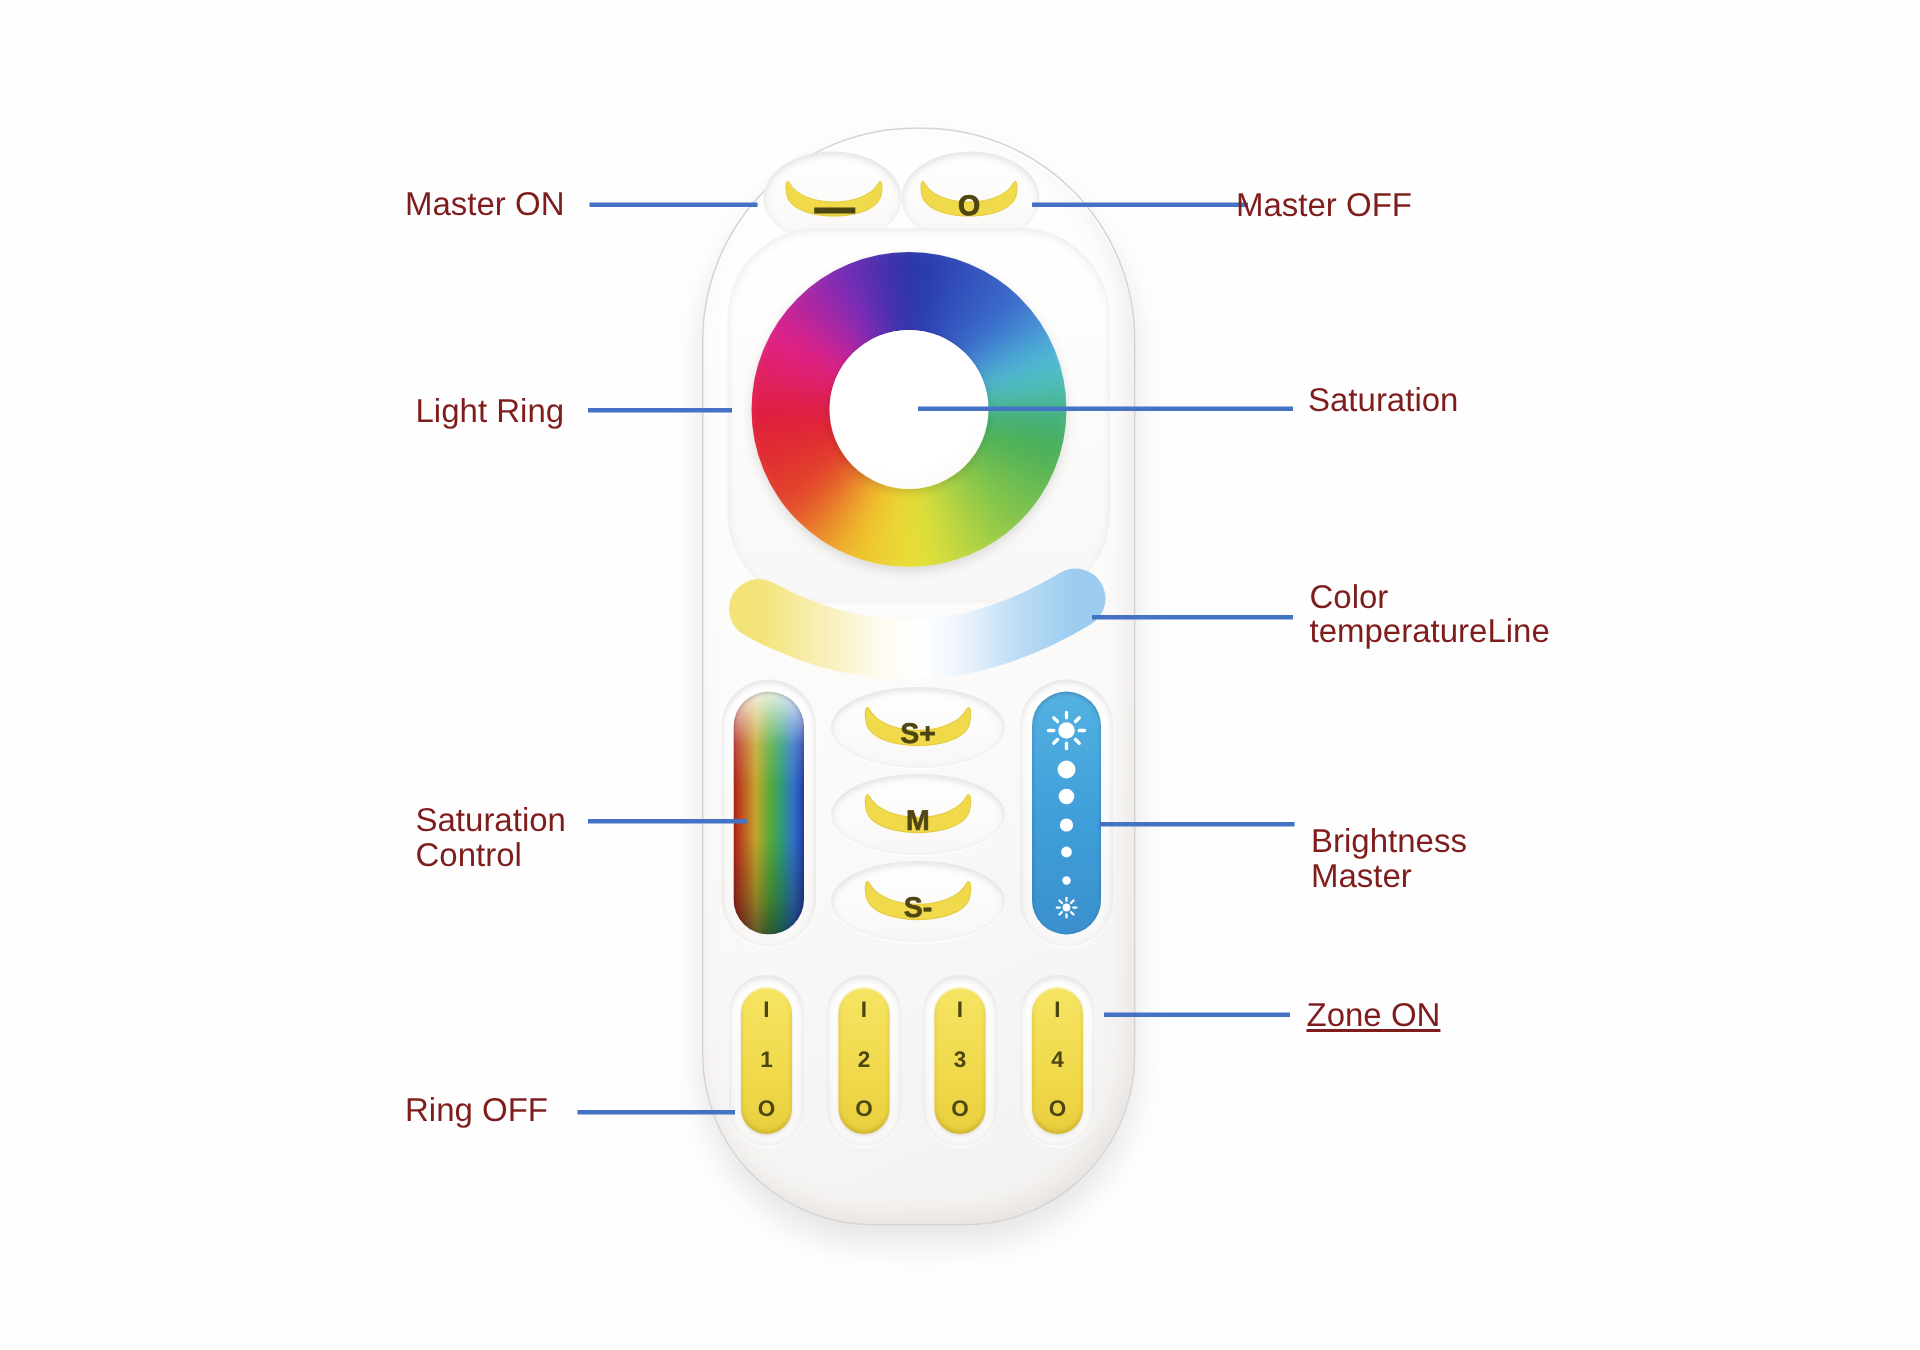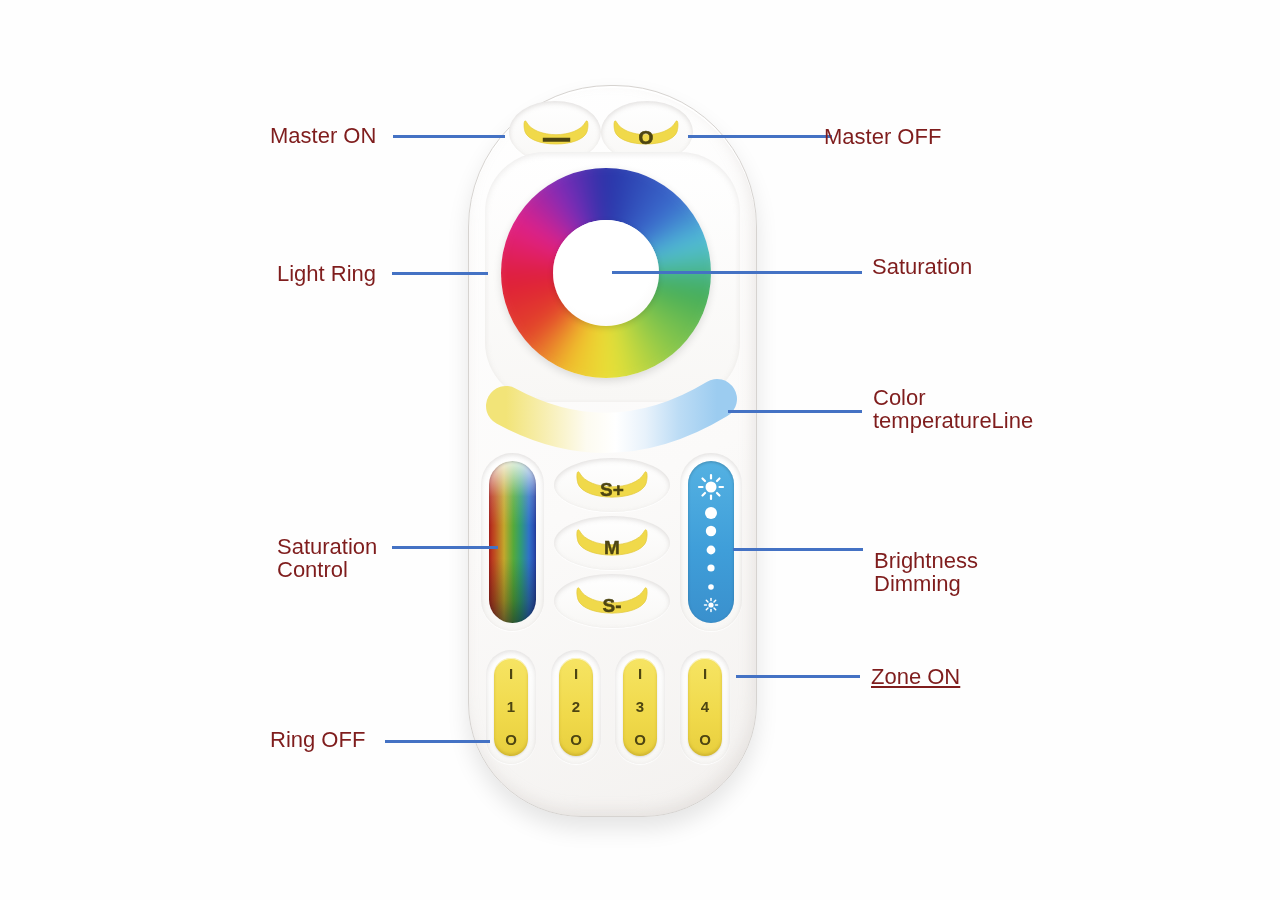--- a/index.html
+++ b/index.html
@@ -256,18 +256,18 @@
   <div class="ann-label t-temp">
     <span>Color</span>
     <span>temperatureLine</span>
   </div>
   <div class="ann-label t-sat">
     <span>Saturation</span>
     <span>Control</span>
   </div>
   <div class="ann-label t-bri">
     <span>Brightness</span>
-    <span>Dimming</span>
+    <span>Master</span>
   </div>
   <div class="ann-label t-zon">Zone ON</div>
   <div class="ann-label t-zoff">Ring OFF</div>
 
 </div>
 
 </body></html>

